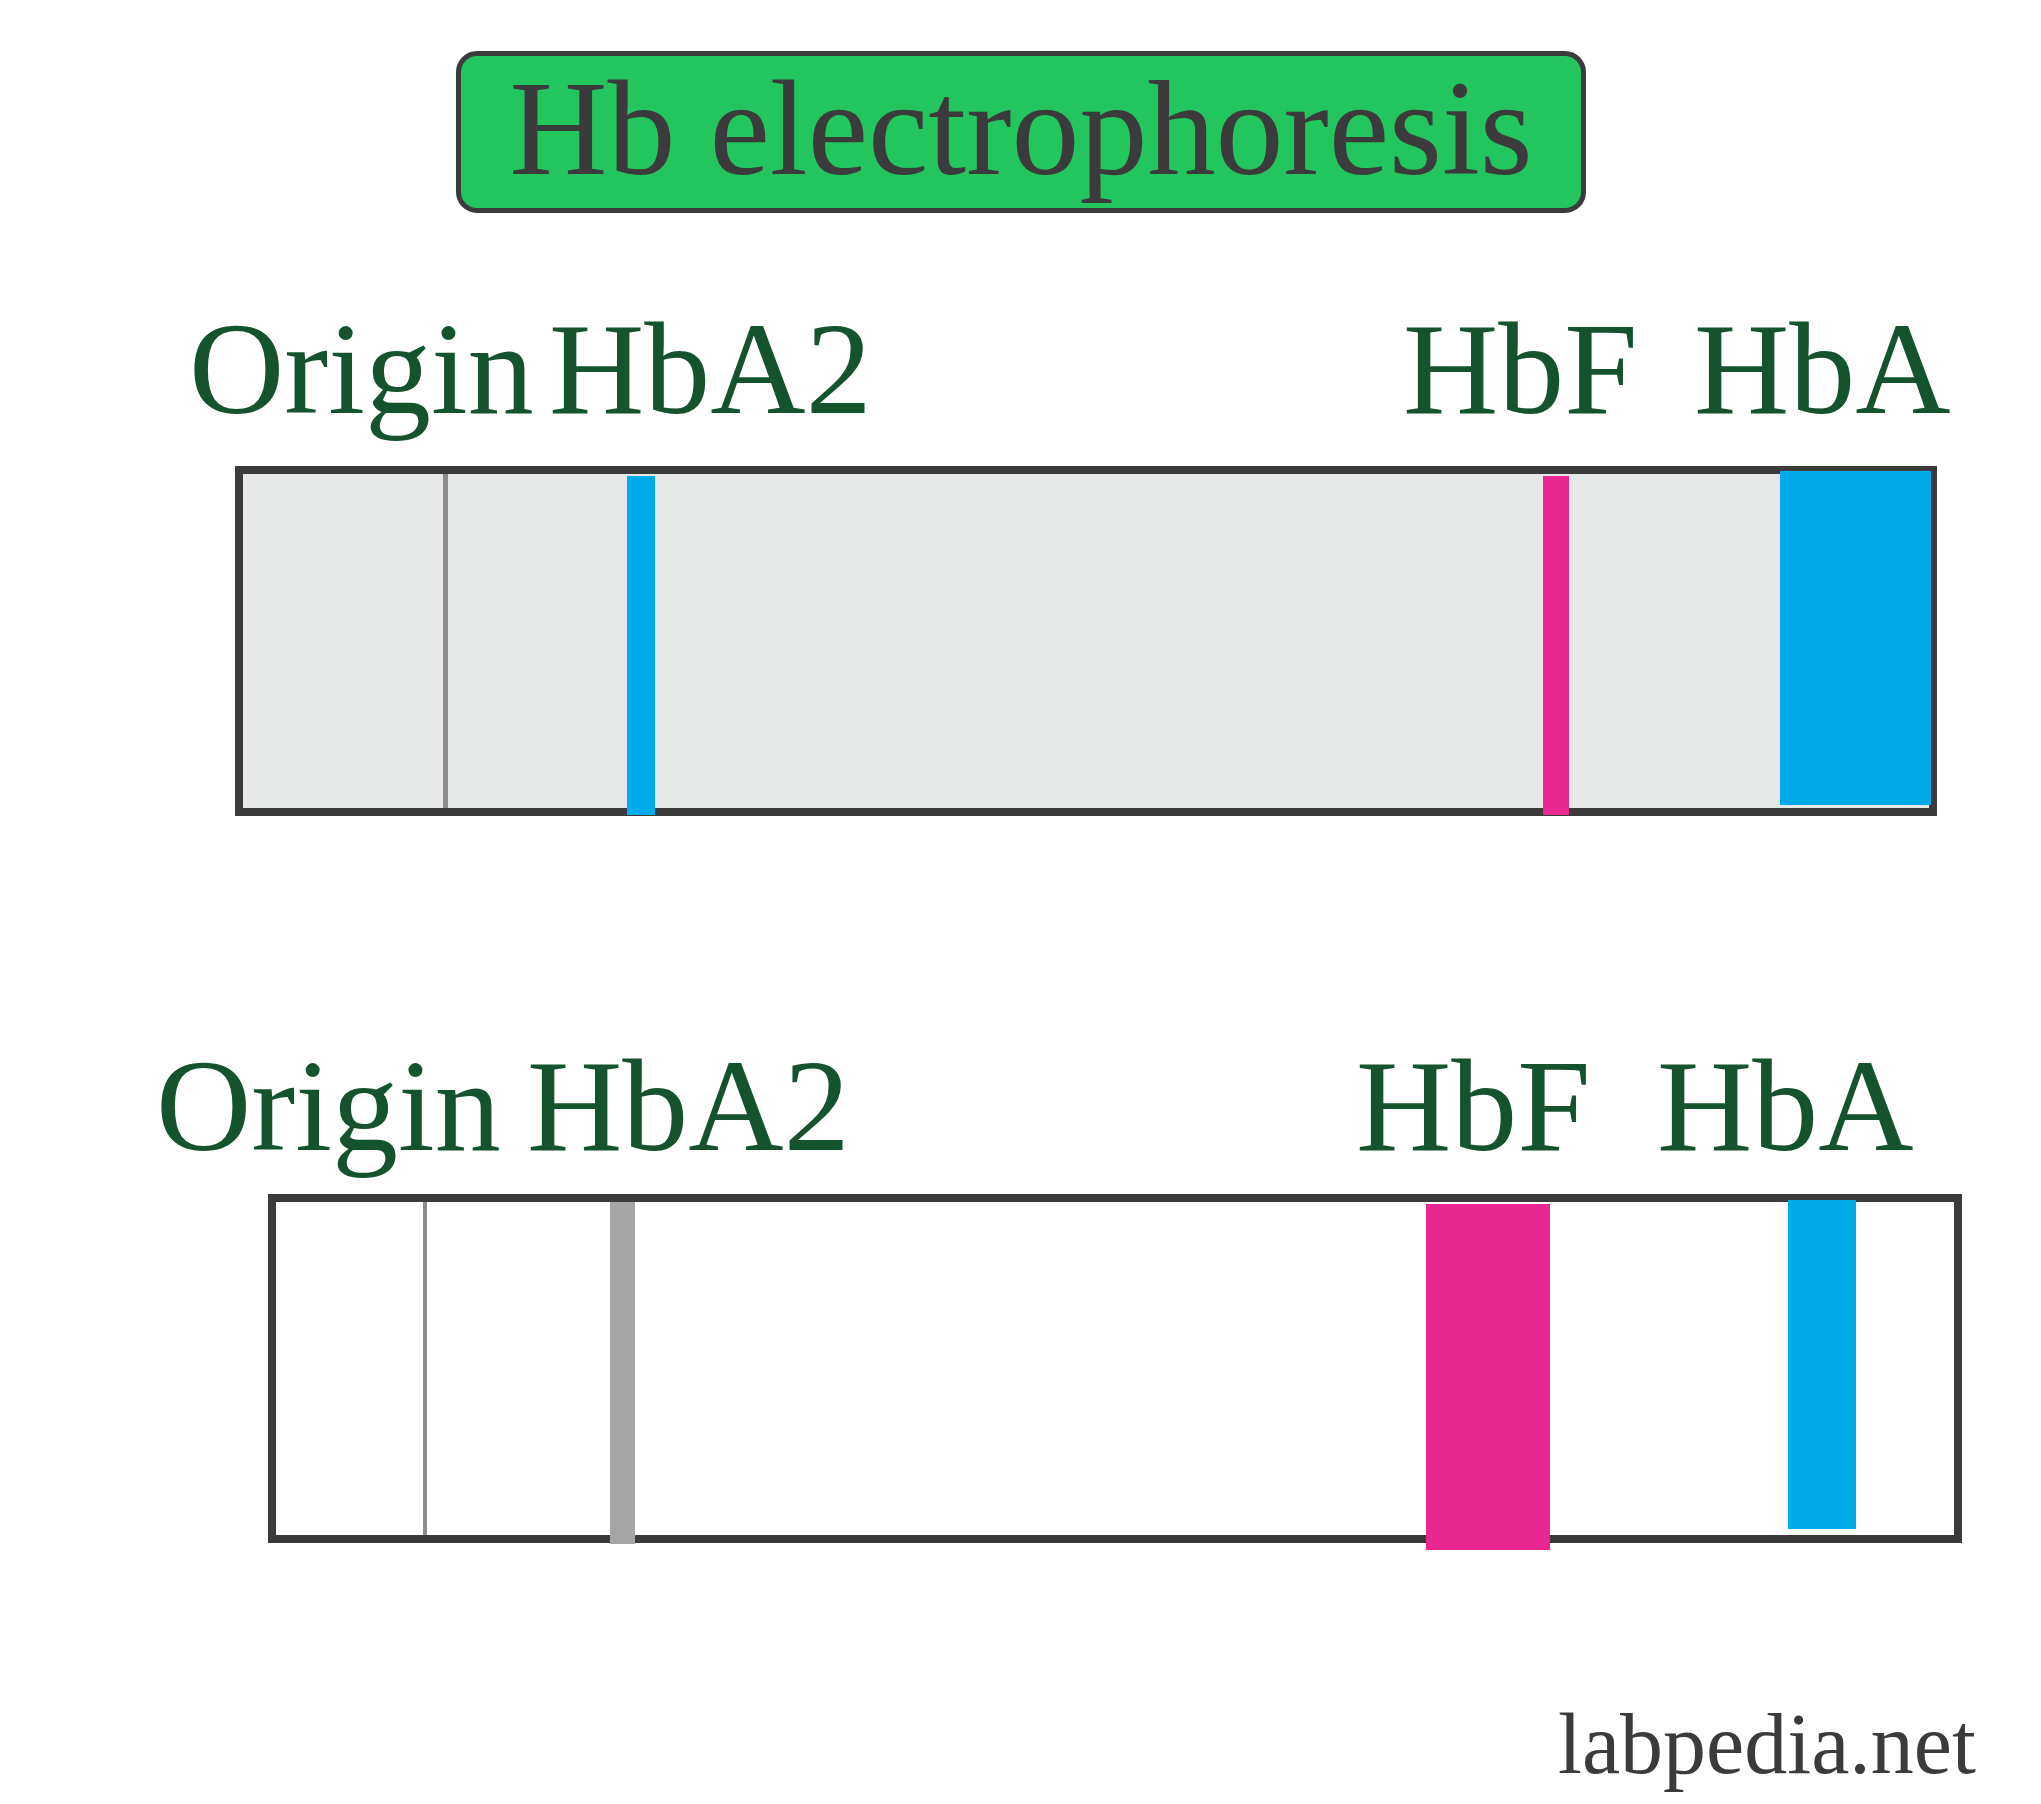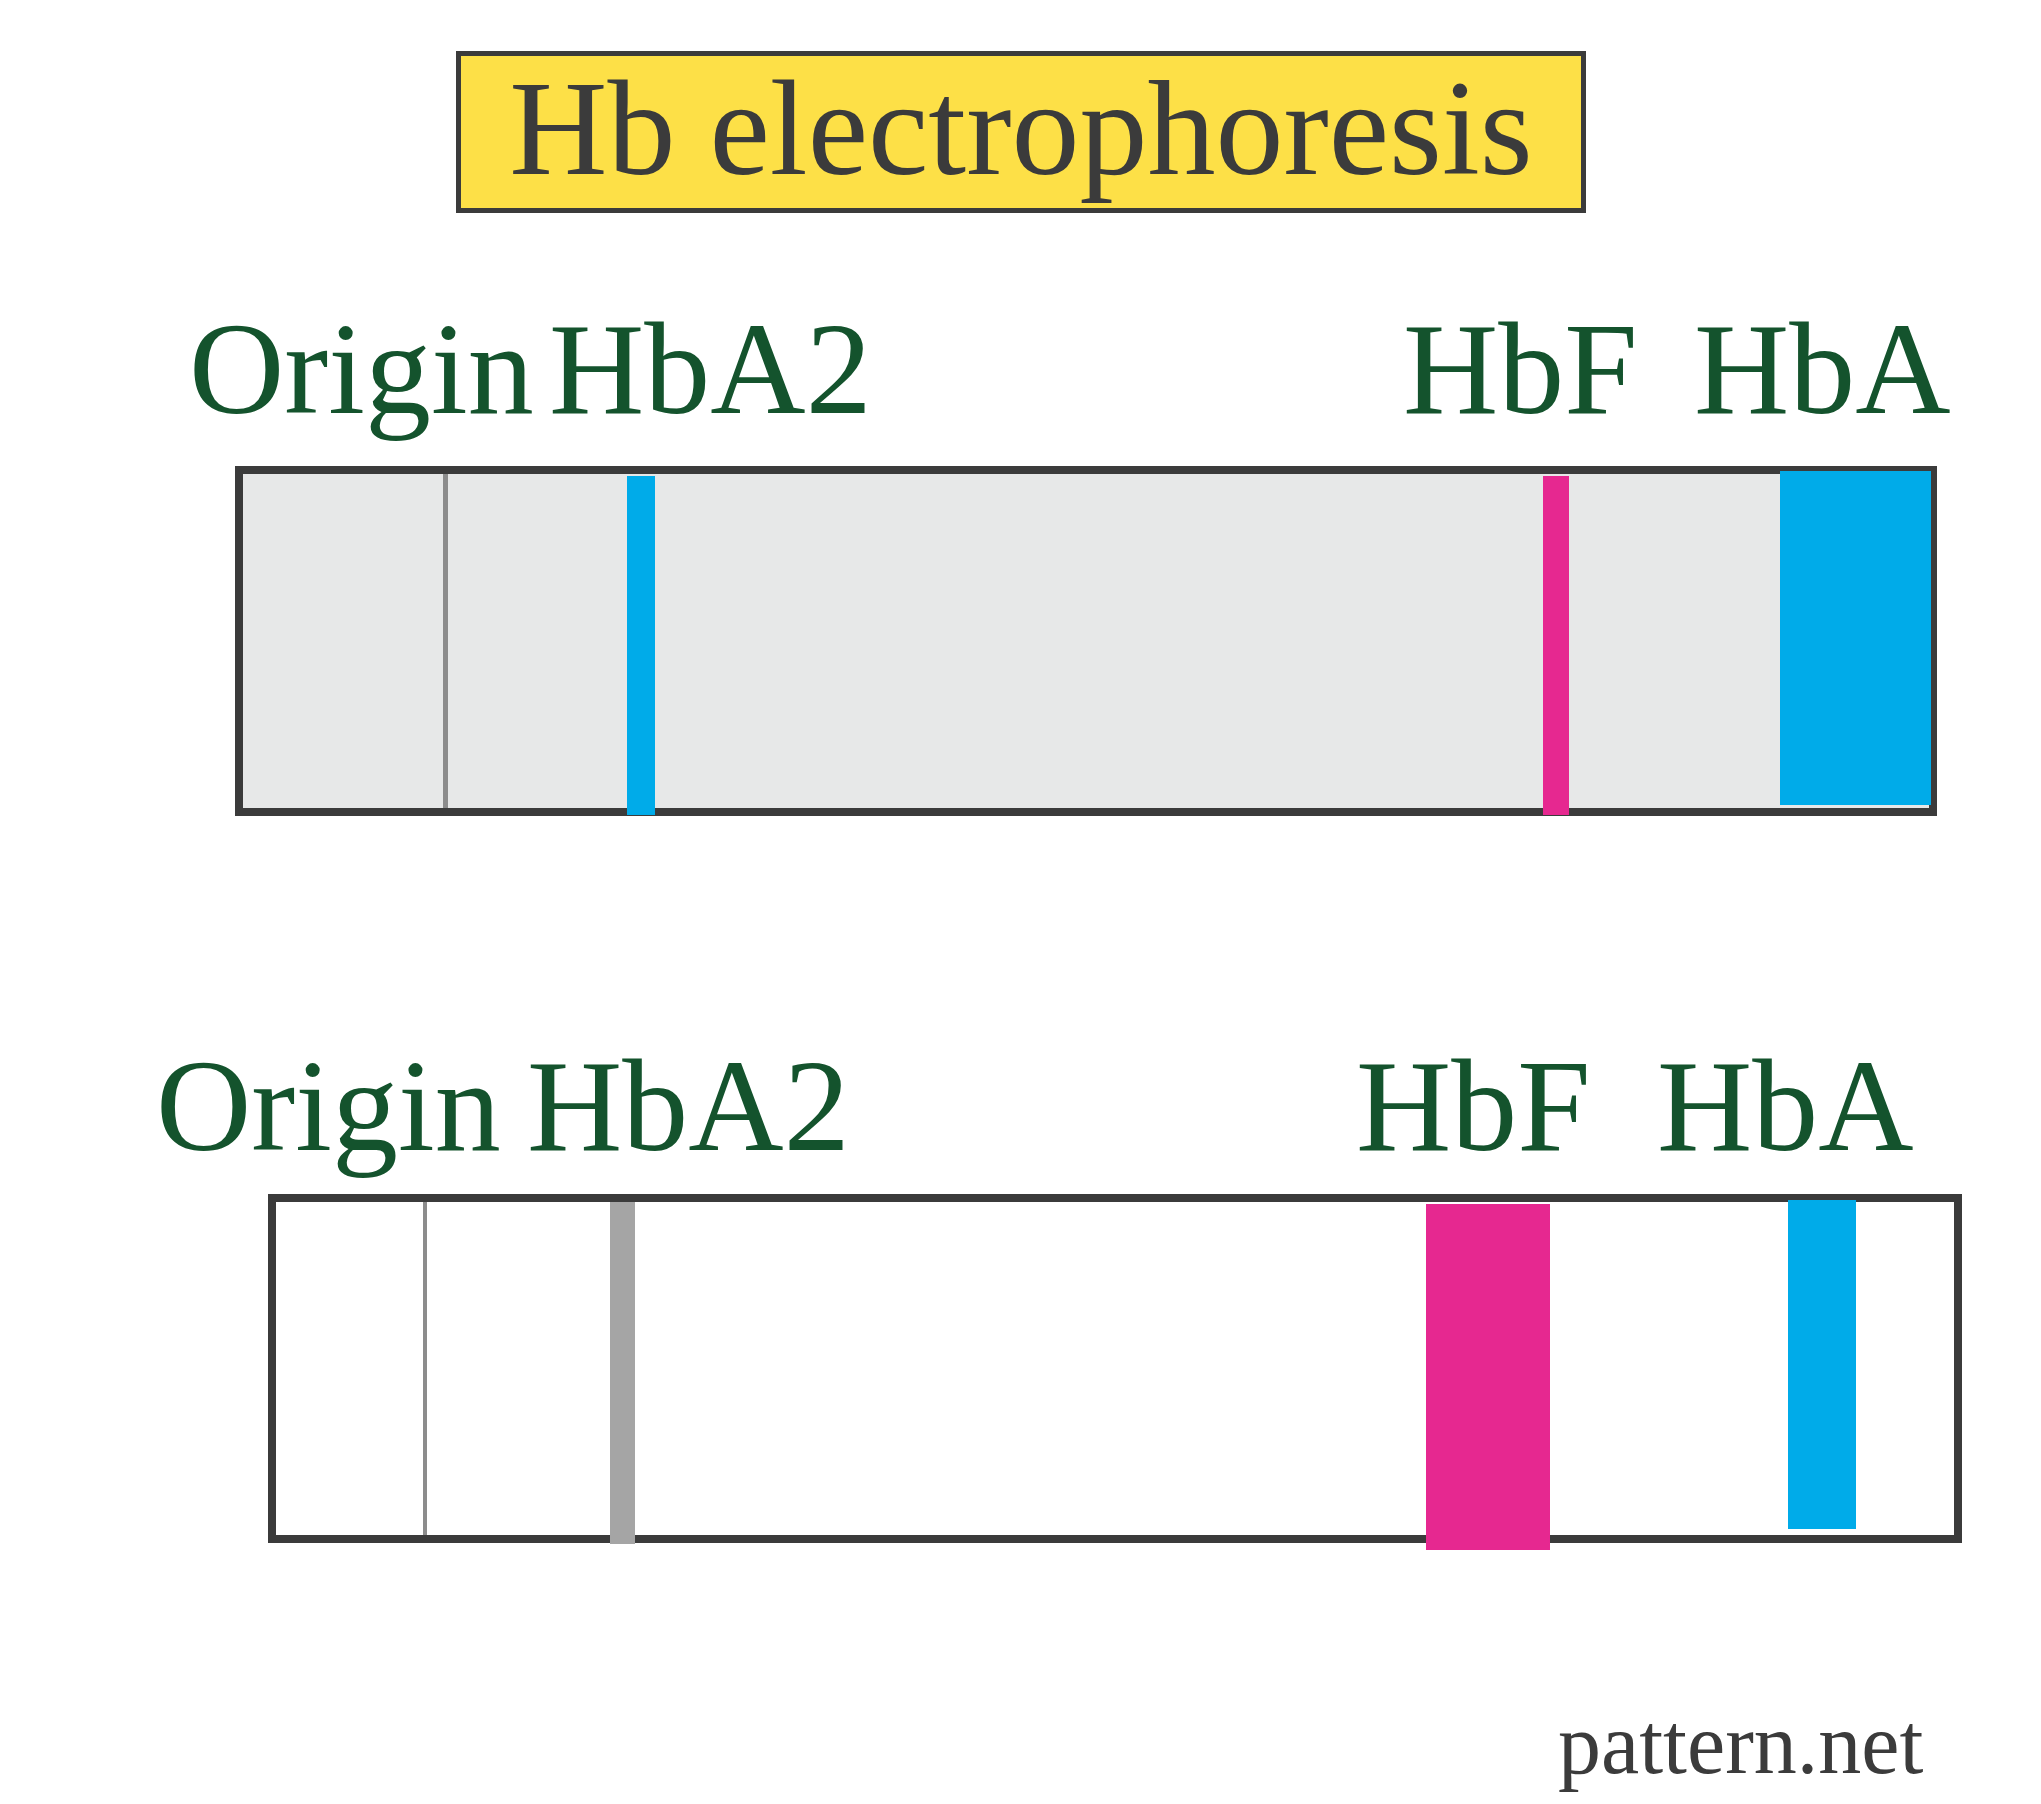--- a/index.html
+++ b/index.html
@@ -53,21 +53,21 @@
     line-height: 1;
     color: #3B3B3B;
     white-space: nowrap;
   }
 </style>
 </head>
 <body>
 
 <div class="page">
 
-  <div class="title-box" style="background-color: #fde047; border-color: rgb(59, 59, 59);">
+  <div class="title-box" style="background-color: #22c55e; border-color: rgb(59, 59, 59); border-radius: 21px;">
     <span class="title-text" style="color: rgb(59, 59, 59);">Hb electrophoresis</span>
   </div>
 
   <div class="lane-label" style="left:189px; top:303px;">Origin</div>
   <div class="lane-label" style="left:549px; top:303px;">HbA2</div>
   <div class="lane-label" style="left:1403px; top:303px;">HbF</div>
   <div class="lane-label" style="left:1694px; top:303px;">HbA</div>
 
   <div class="strip" style="left: 235px; top: 466px; width: 1702px; height: 350px; background-color: rgb(231, 232, 232); border-color: rgb(59, 59, 59);">
     <div class="band" style="left: 200px; top: 0px; width: 5.3px; height: 100%; background-color: rgb(140, 140, 140);"></div>
@@ -83,16 +83,16 @@
   <div class="lane-label" style="left:1657px; top:1040px;">HbA</div>
 
   <div class="strip" style="left: 268px; top: 1194px; width: 1694px; height: 349px; background-color: rgb(255, 255, 255); border-color: rgb(59, 59, 59);">
     <div class="band" style="left: 147px; top: 0px; width: 4.4px; height: 100%; background-color: rgb(140, 140, 140);"></div>
     <div class="band" style="left: 334px; top: 0px; width: 24.6px; height: 342px; background-color: rgb(165, 165, 165);"></div>
     <div class="band" style="left: 1150px; top: 1.8px; width: 124px; height: 346px; background-color: rgb(230, 40, 144);"></div>
     <div class="band" style="left: 1512px; top: -1.8px; width: 68px; height: 329px; background-color: rgb(0, 171, 233);"></div>
   </div>
 
 
-  <div class="watermark">pattern.net</div>
+  <div class="watermark">labpedia.net</div>
 
 </div>
 
 
 </body></html>

